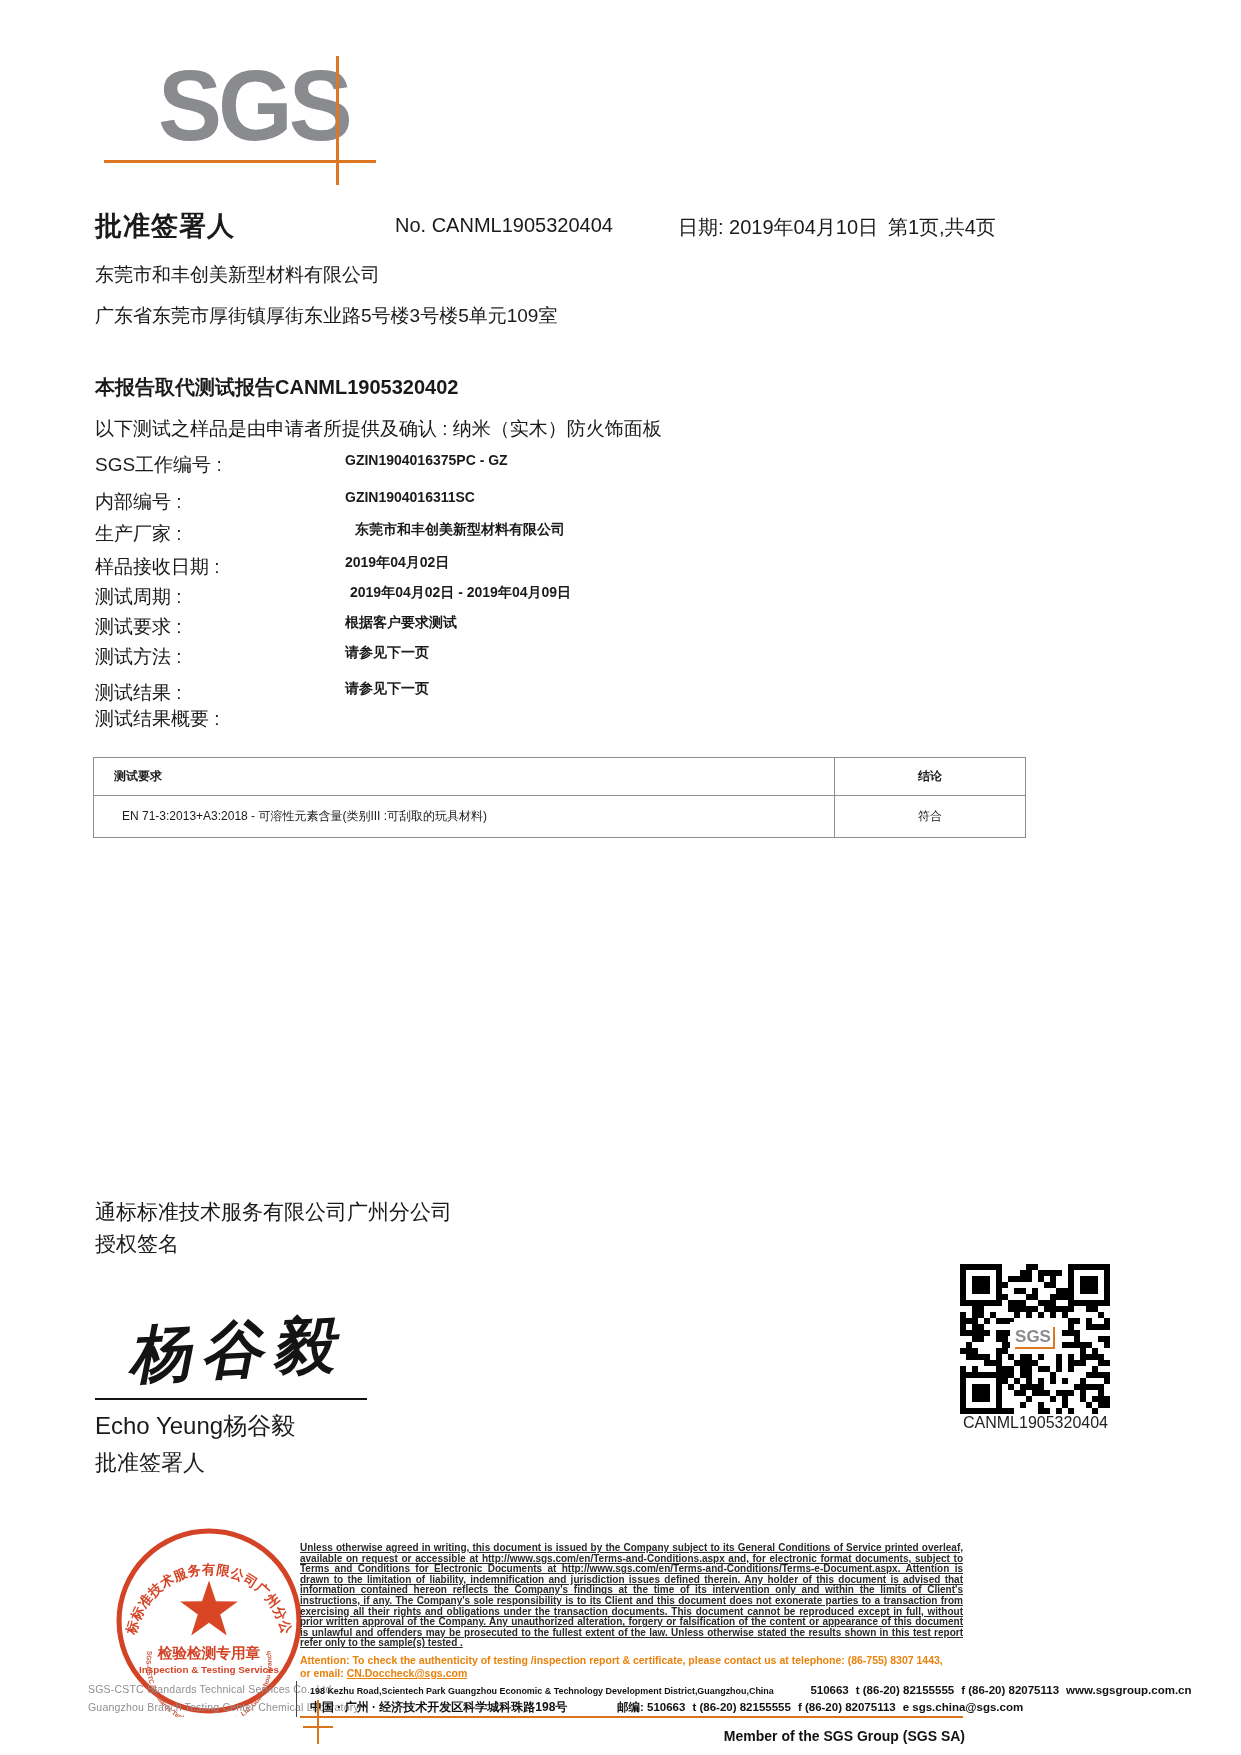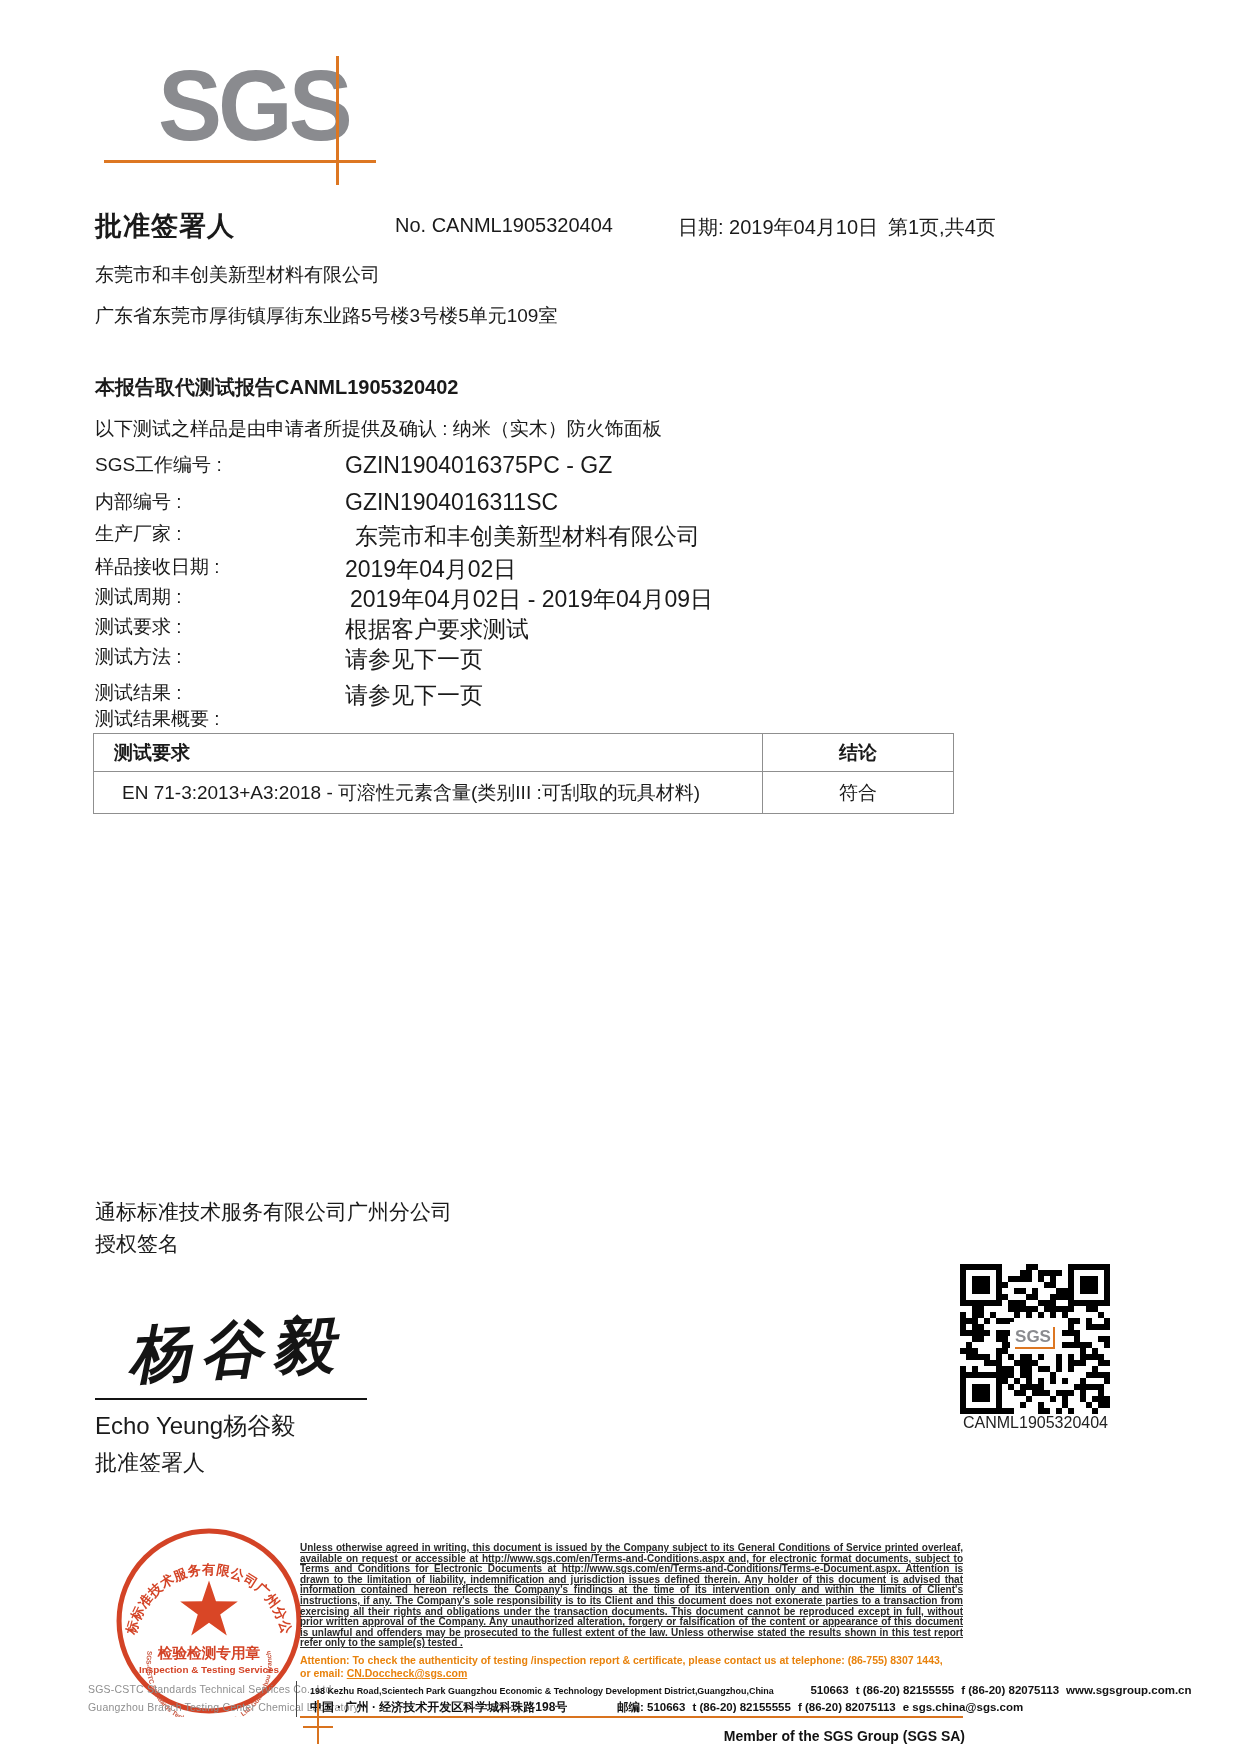--- a/index.html
+++ b/index.html
@@ -19,27 +19,27 @@
   .report-date{left:678px;top:214px;font-size:20px;}
   .page-no{left:888px;top:214px;font-size:20px;}
 
   .body-text{font-size:19px;}
   .applicant-name{left:95px;top:262px;}
   .applicant-addr{left:95px;top:303px;}
   .supersede{left:95px;top:374px;font-size:20px;font-weight:700;}
   .sample-note{left:95px;top:416px;}
 
   .field-label{left:95px;font-size:19px;}
-  .field-value{left:345px;font-size:23px;}
+  .field-value{left:345px;font-size:14px;font-weight:bold;}
 
   .summary-heading{left:95px;top:706px;font-size:19px;}
 
   
-  .summary-table{left:93px;top:733px;width:861px;border-collapse:collapse;
-                 font-size:19px;}
+  .summary-table{left:93px;top:757px;width:933px;border-collapse:collapse;
+                 font-size:12px;}
   .summary-table th,.summary-table td{border:1px solid #8f8f8f;}
   .summary-table th{font-weight:700;height:37px;text-align:left;padding:0 0 0 20px;}
   .summary-table th.col-conclusion{text-align:center;padding:0;width:190px;}
   .summary-table td{height:41px;padding:0 0 0 28px;}
   .summary-table td.cell-conclusion{text-align:center;padding:0;}
 
   
   .sig-company{left:95px;top:1198px;font-family:"Liberation Serif","DejaVu Serif",serif;font-size:21px;}
   .sig-label{left:95px;top:1230px;font-family:"Liberation Serif","DejaVu Serif",serif;font-size:21px;}
   .sig-hand{left:128px;top:1308px;font-size:62px;font-weight:600;font-style:italic;

